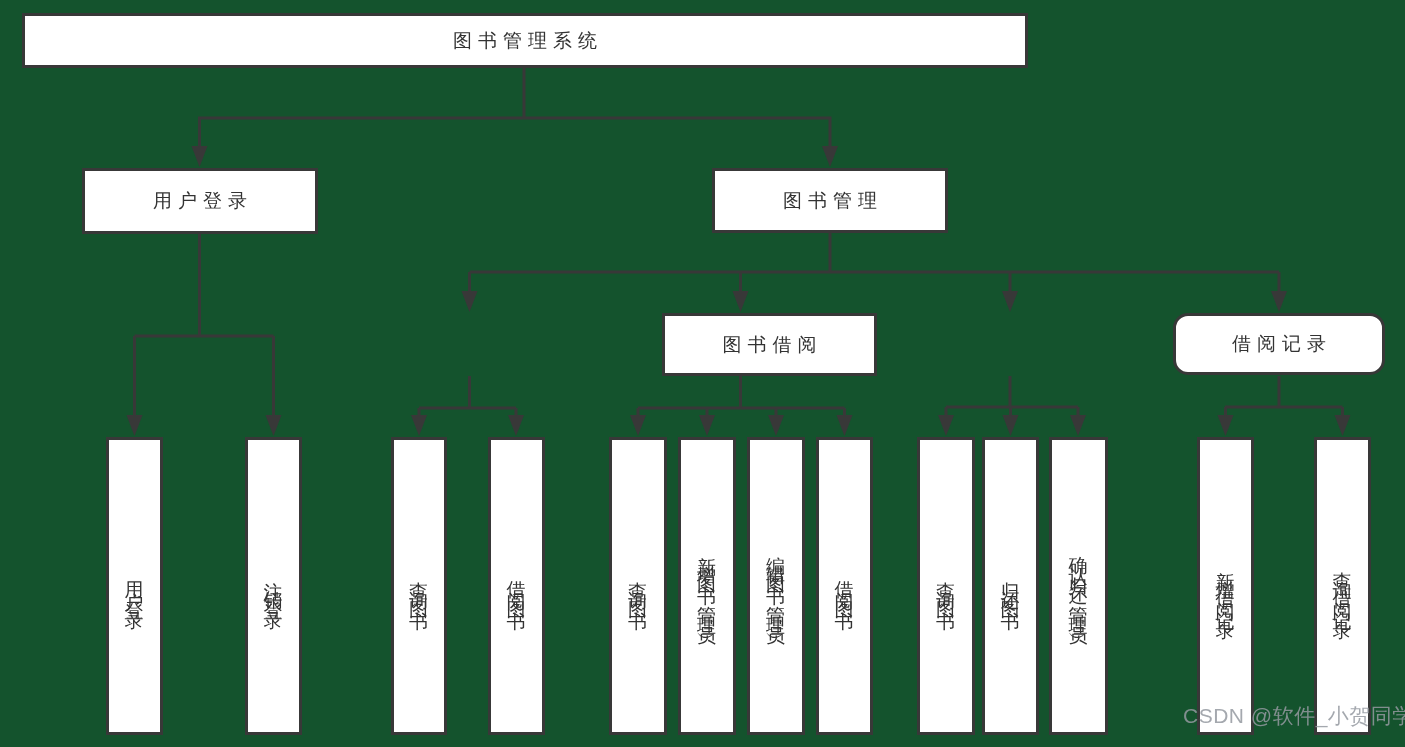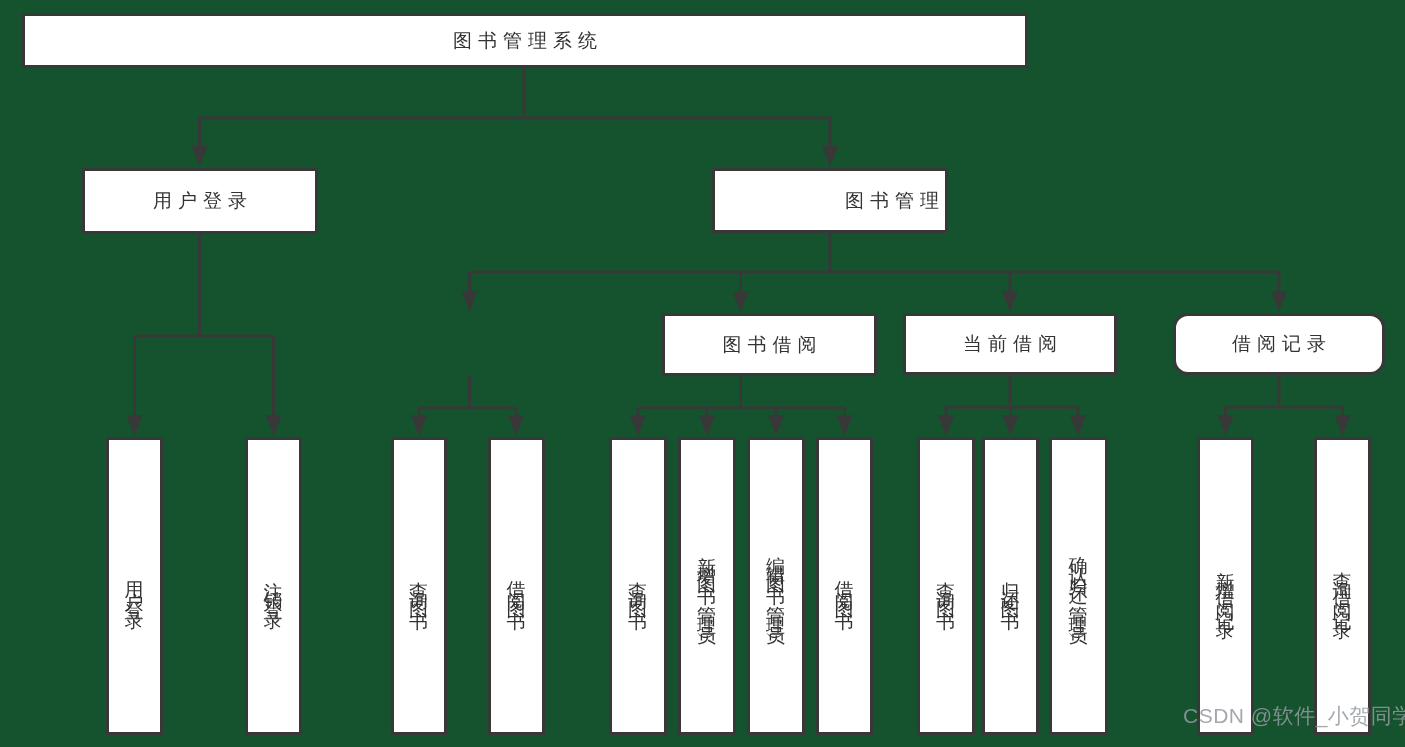--- a/index.html
+++ b/index.html
@@ -108,29 +108,26 @@
       </g>
   </svg>
 
   <div class="box" style="left:22px; top:13px; width:1006px; height:55px;">
     <span class="h-label">图书管理系统</span>
   </div>
 
   <div class="box" style="left:82px; top:168px; width:236px; height:66px;">
     <span class="h-label">用户登录</span>
   </div>
-  <div class="box" style="left:712px; top:168px; width:236px; height:65px;justify-content:flex-end;">
+  <div class="box" style="left:712px; top:168px; width:236px; height:65px;">
     <span class="h-label">图书管理</span>
   </div>
 
   <div class="box" style="left:662px; top:313px; width:215px; height:63px;">
     <span class="h-label">图书借阅</span>
-  </div>
-  <div class="box" style="left:903px; top:313px; width:214px; height:62px;">
-    <span class="h-label">当前借阅</span>
   </div>
   <div class="box" style="left:1173px; top:313px; width:212px; height:62px;border-radius:15px;">
     <span class="h-label">借阅记录</span>
   </div>
 
   <div class="box" style="left:106px; top:437px; width:57px; height:298px;">
     <span class="v-label">用户登录</span>
   </div>
   <div class="box" style="left:245px; top:437px; width:57px; height:298px;">
     <span class="v-label">注销登录</span>

